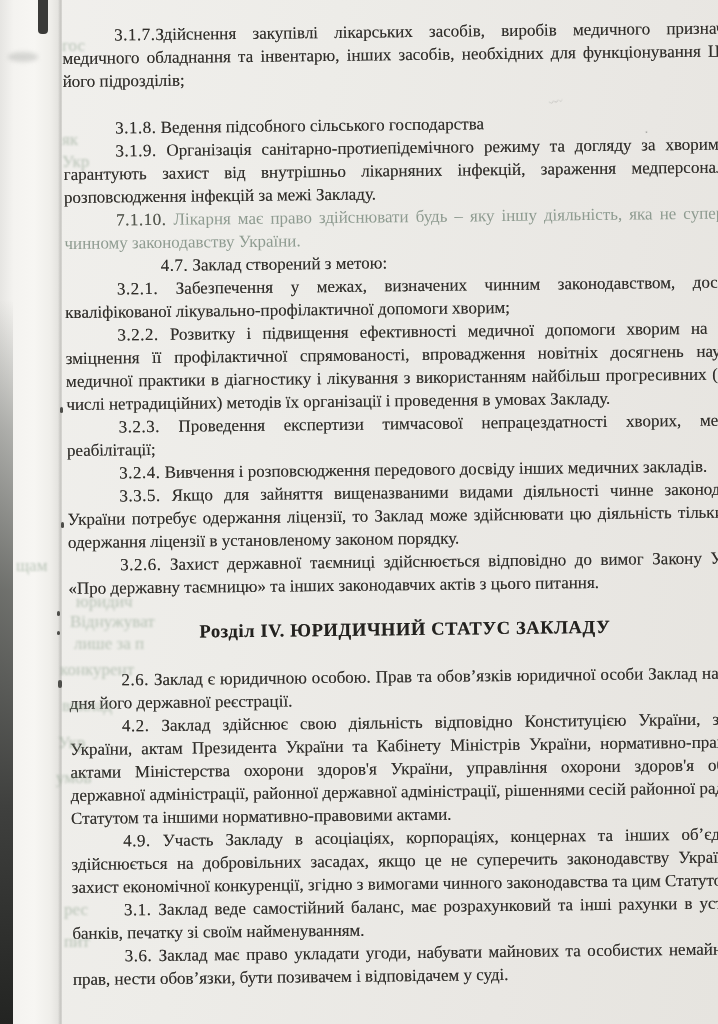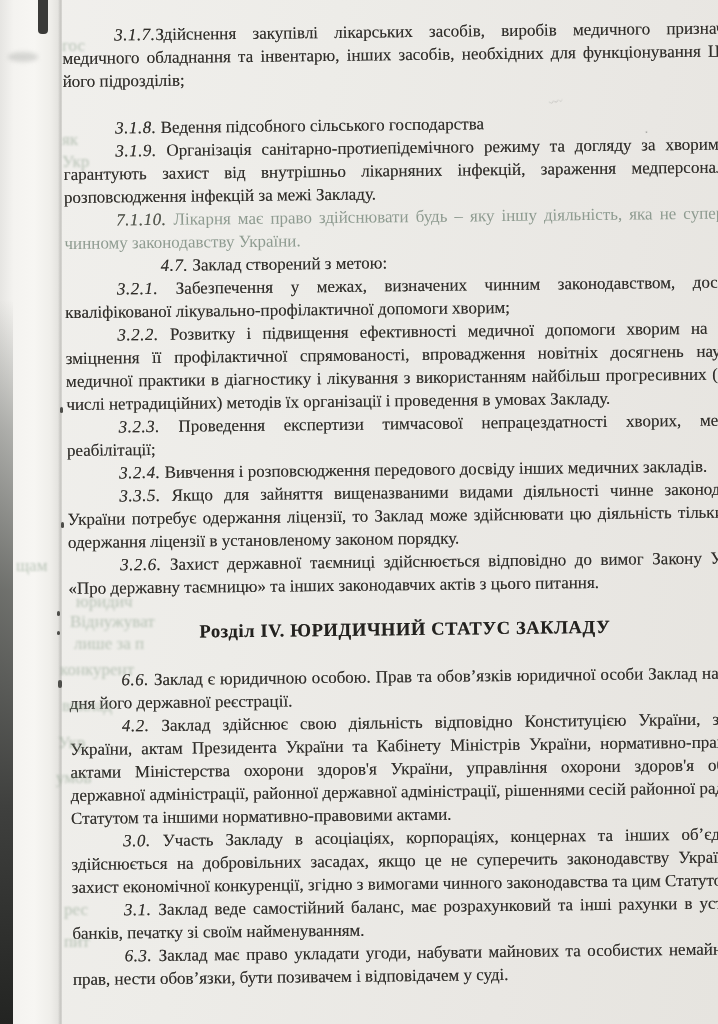--- a/index.html
+++ b/index.html
@@ -36,21 +36,21 @@
     position:absolute;left:62px;top:24px;width:700px;
     transform:rotate(-0.65deg);transform-origin:0 0;
     color:#302e2a;
     font-size:17px;line-height:23px;
     text-align:justify;
     text-shadow:0 0 .4px rgba(40,38,34,.55);
   }
   .content p{margin:0;text-indent:52px;}
   .content p.gap-top{margin-top:24px;}
   .content p.indent-lg{text-indent:96px;}
-  .num{letter-spacing:.5px;font-style:italic;}
+  .num{letter-spacing:.5px;}
   .faded .body-text{color:#8e9b90;text-shadow:none;}
   .faded .num{color:#55594f;}
   h2.section-heading{
     margin:22px 0 24px 0;
     font-size:18.5px;font-weight:bold;
     text-align:center;text-indent:0;
     letter-spacing:.6px;color:#23221f;
     transform:translateX(-14px);
   }
   
@@ -83,25 +83,25 @@
       <p class="para"><span class="num">3.1.9.</span><span class="body-text"> Організація санітарно-протиепідемічного режиму та догляду за хворими, що гарантують захист від внутрішньо лікарняних інфекцій, зараження медперсоналу та розповсюдження інфекцій за межі Закладу.</span></p>
       <p class="para faded"><span class="num">7.1.10.</span><span class="body-text"> Лікарня має право здійснювати будь – яку іншу діяльність, яка не суперечить чинному  законодавству  України.</span></p>
       <p class="para indent-lg"><span class="num">4.7.</span><span class="body-text"> Заклад створений з метою:</span></p>
       <p class="para"><span class="num">3.2.1.</span><span class="body-text"> Забезпечення у межах, визначених чинним законодавством, доступної кваліфікованої лікувально-профілактичної допомоги хворим;</span></p>
       <p class="para"><span class="num">3.2.2.</span><span class="body-text"> Розвитку і підвищення ефективності медичної допомоги хворим на основі зміцнення її профілактичної спрямованості, впровадження новітніх досягнень науки та медичної практики в діагностику і лікування з використанням найбільш прогресивних (в тому числі нетрадиційних) методів їх організації і проведення в умовах Закладу.</span></p>
       <p class="para"><span class="num">3.2.3.</span><span class="body-text"> Проведення експертизи тимчасової непрацездатності хворих, медичної реабілітації;</span></p>
       <p class="para"><span class="num">3.2.4.</span><span class="body-text"> Вивчення і розповсюдження передового досвіду інших медичних закладів.</span></p>
       <p class="para"><span class="num">3.3.5.</span><span class="body-text"> Якщо для зайняття вищеназваними видами діяльності чинне законодавство України потребує одержання ліцензії, то Заклад може здійснювати цю діяльність тільки після одержання ліцензії в установленому законом порядку.</span></p>
       <p class="para"><span class="num">3.2.6.</span><span class="body-text"> Захист державної таємниці здійснюється відповідно до вимог Закону України «Про державну таємницю» та інших законодавчих актів з цього питання.</span></p>
       <h2 class="section-heading">Розділ IV. ЮРИДИЧНИЙ СТАТУС ЗАКЛАДУ</h2>
-      <p class="para"><span class="num">6.6.</span><span class="body-text"> Заклад є юридичною особою. Прав та обов’язків юридичної особи Заклад набуває з дня його державної реєстрації.</span></p>
+      <p class="para"><span class="num">2.6.</span><span class="body-text"> Заклад є юридичною особою. Прав та обов’язків юридичної особи Заклад набуває з дня його державної реєстрації.</span></p>
       <p class="para"><span class="num">4.2.</span><span class="body-text"> Заклад здійснює свою діяльність відповідно  Конституцією України, законам України, актам Президента України та Кабінету Міністрів України, нормативно-правовими актами Міністерства охорони здоров'я України,  управління охорони здоров'я  обласної державної адміністрації, районної державної адміністрації, рішеннями сесій районної ради, цим Статутом та іншими нормативно-правовими актами.</span></p>
-      <p class="para"><span class="num">3.0.</span><span class="body-text"> Участь Закладу в асоціаціях, корпораціях, концернах та інших об’єднаннях здійснюється на добровільних засадах, якщо це не суперечить законодавству України про захист економічної конкуренції, згідно з вимогами чинного законодавства та цим Статутом.</span></p>
+      <p class="para"><span class="num">4.9.</span><span class="body-text"> Участь Закладу в асоціаціях, корпораціях, концернах та інших об’єднаннях здійснюється на добровільних засадах, якщо це не суперечить законодавству України про захист економічної конкуренції, згідно з вимогами чинного законодавства та цим Статутом.</span></p>
       <p class="para"><span class="num">3.1.</span><span class="body-text"> Заклад веде самостійний баланс, має розрахунковий та інші рахунки в установах банків, печатку зі своїм найменуванням.</span></p>
-      <p class="para"><span class="num">6.3.</span><span class="body-text"> Заклад має право укладати угоди, набувати майнових та особистих немайнованих прав, нести обов’язки, бути позивачем і відповідачем у суді.</span></p>
+      <p class="para"><span class="num">3.6.</span><span class="body-text"> Заклад має право укладати угоди, набувати майнових та особистих немайнованих прав, нести обов’язки, бути позивачем і відповідачем у суді.</span></p>
     </div>
 
   <div id="ghosts">
       <div class="bleed" style="left: 62px; top: 36px;">гос</div>
       <div class="bleed" style="left: 62px; top: 130px;">як</div>
       <div class="bleed" style="left: 62px; top: 152px;">Укр</div>
       <div class="bleed" style="left: 76px; top: 592px;">юридич</div>
       <div class="bleed" style="left: 70px; top: 612px;">Віднужуват</div>
       <div class="bleed" style="left: 74px; top: 634px;">лише за п</div>
       <div class="bleed" style="left: 60px; top: 660px;">конкурент</div>

